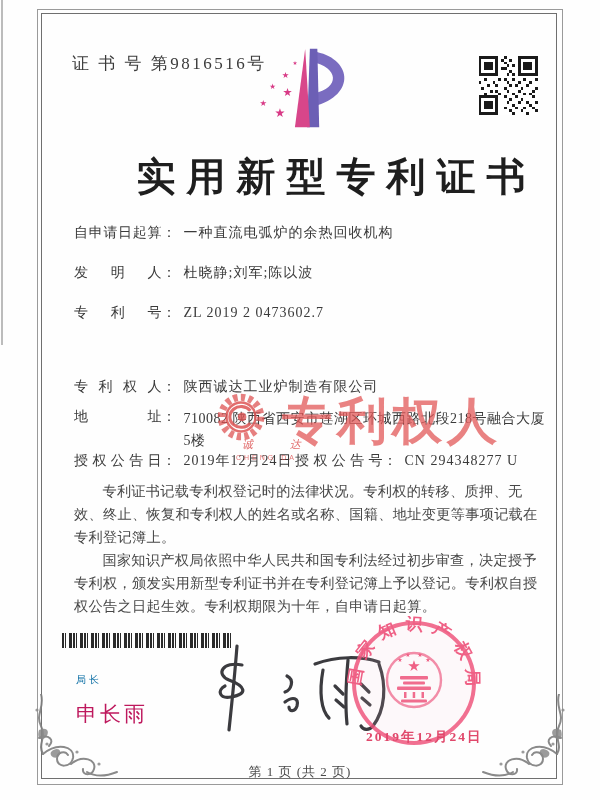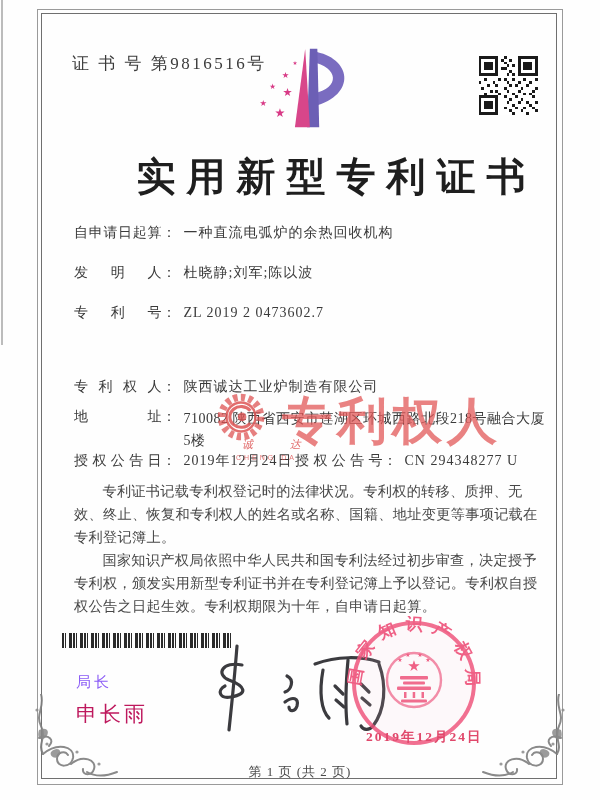--- a/index.html
+++ b/index.html
@@ -19,21 +19,21 @@
   .flabel{display:inline-block;width:88px;text-align:justify;text-align-last:justify;vertical-align:top;}
   .colon{margin-right:7px;}
   .fvalue{letter-spacing:1px;}
   .addr-wrap{display:inline-block;vertical-align:top;white-space:normal;width:430px;line-height:22px;}
   .pair2{position:absolute;left:221px;top:0;}
   .paras{position:absolute;left:74px;top:480px;width:464px;}
   .paras p{margin:0;text-indent:2em;font-size:14.2px;line-height:23px;color:#474747;letter-spacing:.3px;}
   .barcode{position:absolute;left:62px;top:633px;width:170px;height:15px;
     background:repeating-linear-gradient(90deg,#2b2b2b 0 1.5px,transparent 1.5px 3px,
       #2b2b2b 3px 4px,transparent 4px 7px,#2b2b2b 7px 9.5px,transparent 9.5px 11px);}
-  .director-title{position:absolute;left:76px;top:673px;font-size:15px;letter-spacing:3px;color:#8b5cf6;}
+  .director-title{position:absolute;left:76px;top:673px;font-size:10px;letter-spacing:3px;color:#0369a1;}
   .director-name{position:absolute;left:76px;top:700px;font-size:21px;letter-spacing:3px;color:#be185d;}
   .signature{position:absolute;left:185px;top:634px;width:215px;height:105px;}
   .seal{position:absolute;left:347px;top:616px;width:134px;height:134px;opacity:.92;}
   .seal-date{position:absolute;left:366px;top:728px;font-size:13.5px;font-weight:bold;
              letter-spacing:2px;color:#e0486b;}
   .footer{position:absolute;left:0;top:763px;width:100%;text-align:center;font-size:13px;
           letter-spacing:1px;color:#4a4a4a;}
   .ornament{position:absolute;width:92px;height:92px;bottom:14px;}
   .orn-bl{left:27px;}
   .orn-br{right:27px;transform:scaleX(-1);}

